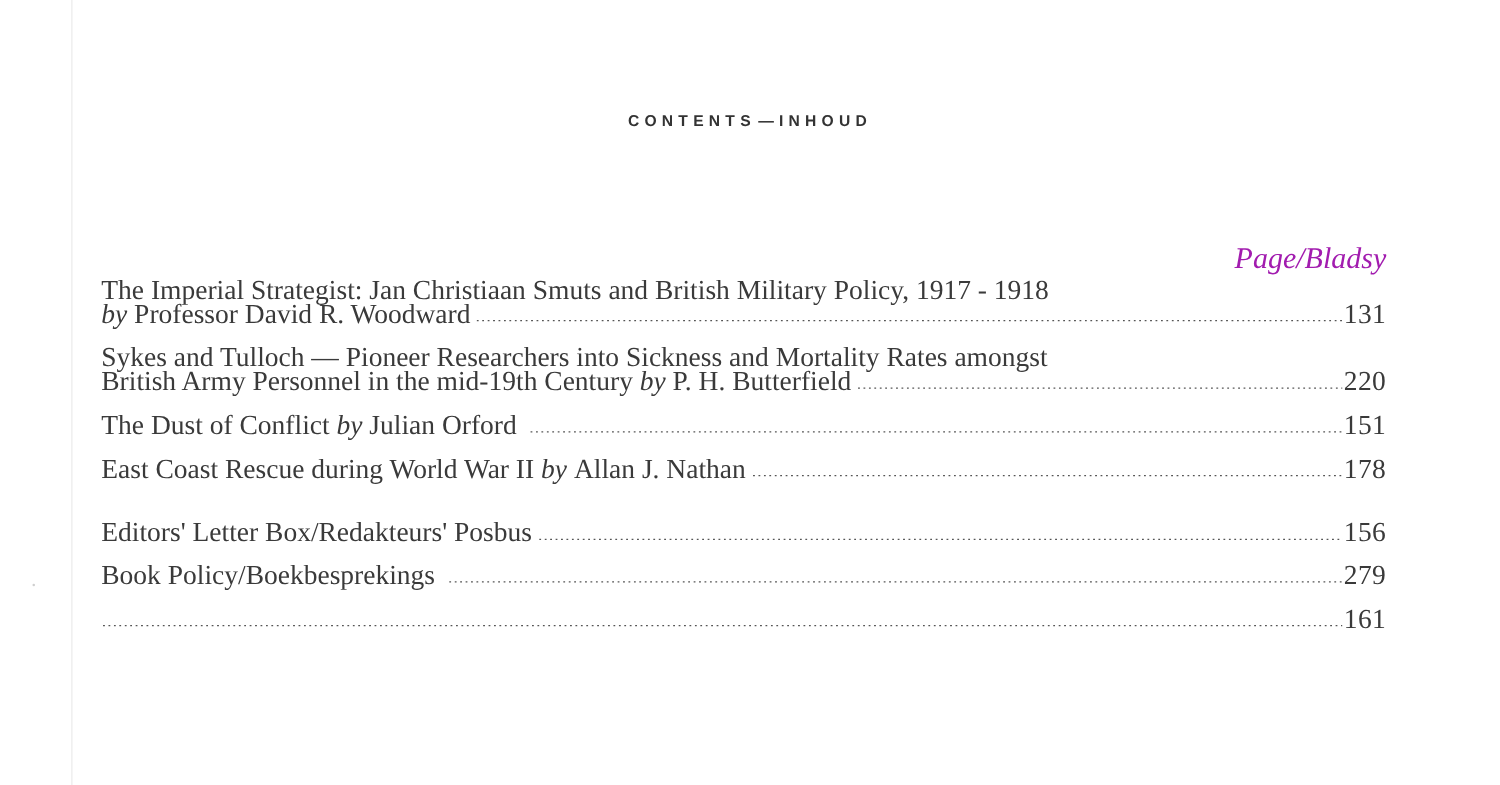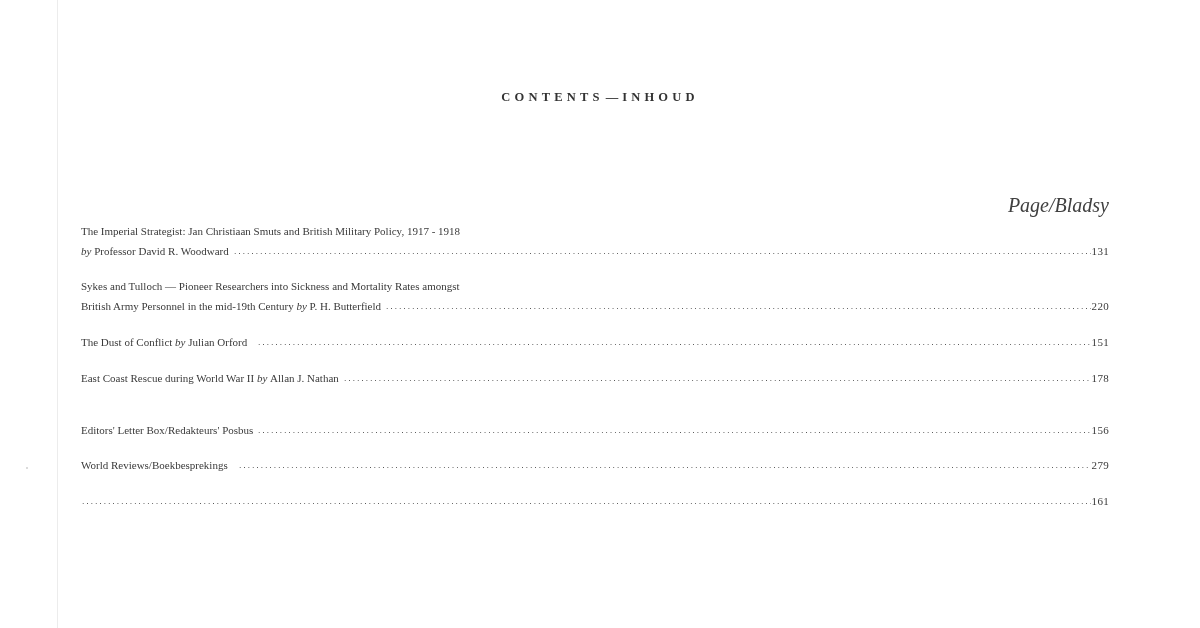--- a/index.html
+++ b/index.html
@@ -31,43 +31,43 @@
       height: 2px;
       background: #cfcfcf;
       border-radius: 1px;
     }
     .heading {
       position: absolute;
       top: 90px;
       left: 0;
       width: 1200px;
       text-align: center;
-      font-family: Liberation Serif, serif;
+      font-family: Liberation Sans, sans-serif;
       font-weight: bold;
       font-size: 12.5px;
       letter-spacing: 4.2px;
       color: #333333;
     }
     .heading span { display: inline-block; margin-left: 16px; }
     .page-col-label {
       position: absolute;
       top: 194px;
       right: 91px;
       font-style: italic;
-      font-size: 20px;
-      color: #404040;
+      font-size: 24px;
+      color: #a21caf;
     }
     .toc {
       position: absolute;
       left: 81px;
       top: 220px;
       width: 1028px;
     }
     .entry {
-      font-size: 11px;
+      font-size: 22px;
       line-height: 19px;
       color: #3a3a3a;
     }
     .entry .first-line {
       white-space: nowrap;
       display: block;
     }
     .entry .last-line {
       display: flex;
       align-items: baseline;
@@ -159,21 +159,21 @@
   <div class="entry e6">
     <div class="last-line">
       <span>Editors' Letter Box/Redakteurs' Posbus</span>
       <span class="leader"></span>
       <span class="pagenum">156</span>
     </div>
   </div>
 
   <div class="entry e7">
     <div class="last-line">
-      <span>World Reviews/Boekbesprekings</span>
+      <span>Book Policy/Boekbesprekings</span>
       <span class="leader" style="margin-left:10px"></span>
       <span class="pagenum">279</span>
     </div>
   </div>
 
   <div class="entry e8">
     <div class="last-line">
       <span class="leader tight"></span>
       <span class="pagenum">161</span>
     </div>

